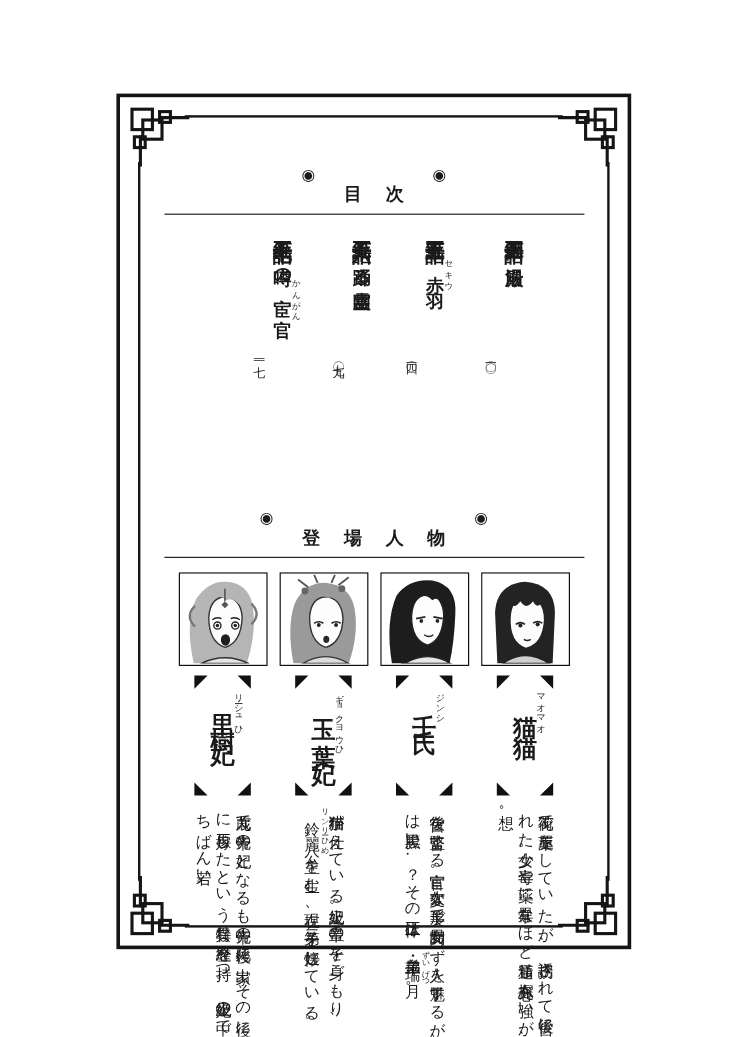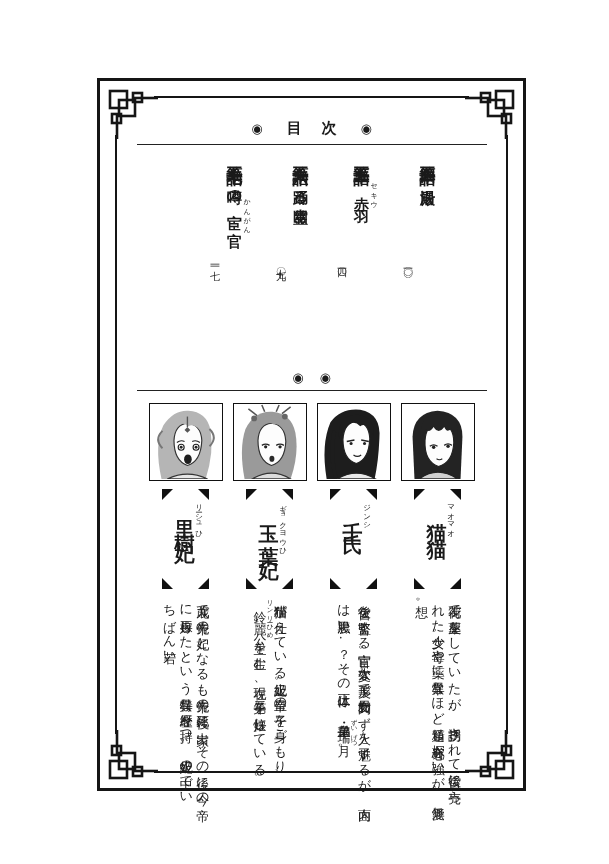--- a/index.html
+++ b/index.html
@@ -22,21 +22,21 @@
   .corner.tl{top:2px;left:2px;}
   .corner.tr{top:2px;right:2px;transform:scaleX(-1);}
   .corner.bl{bottom:2px;left:2px;transform:scaleY(-1);}
   .corner.br{bottom:2px;right:2px;transform:scale(-1,-1);}
   
   .content{position:absolute;left:24px;right:24px;top:20px;bottom:18px;}
   .section-header{
     display:flex;justify-content:center;align-items:center;gap:16px;
     font-size:15px;font-weight:bold;letter-spacing:8px;margin-top:18px;
   }
-  .section-header .hdr-title{text-indent:8px;}
+  .section-header .hdr-title{text-indent:8px;margin-top:34px;}
   .decor-dot{font-size:13px;letter-spacing:0;line-height:1;}
   .rule{width:350px;height:0;border-top:1.6px solid #222;margin:6px auto 0;}
   
   .chapters-wrap{display:flex;justify-content:center;margin-top:8px;}
   .chapters{writing-mode:vertical-rl;height:200px;}
   .chapter-entry{margin-left:24px;}
   .ch-main{font-size:16px;font-weight:bold;line-height:22px;letter-spacing:1px;}
   .ch-title{font-size:15px;padding-top:20px;font-weight:bold;}
   .ch-main ruby rt{font-size:7px;font-weight:normal;}
   .ch-page{font-size:10px;line-height:13px;padding-top:106px;margin-right:2px;font-weight:normal;letter-spacing:2px;}
@@ -146,20 +146,21 @@
             <span class="ch-num">第五十七話</span><span class="ch-title"><span>噂の</span><ruby><span>宦官</span><rt>かんがん</rt></ruby></span>
           </div>
           <div class="ch-page">一一七</div>
         </div>
 
       </div>
     </div>
 
     <div class="section-header">
       <span class="decor-dot">◉</span>
+      <span class="hdr-title">登 場 人 物</span>
       <span class="decor-dot">◉</span>
     </div>
     <div class="rule"></div>
 
     <div class="cast-row">
 
       <div class="character">
         <div class="portrait">
           <svg viewBox="0 0 74 78" width="71" height="75">
             <rect x="0" y="0" width="74" height="78" fill="#fff"></rect>

